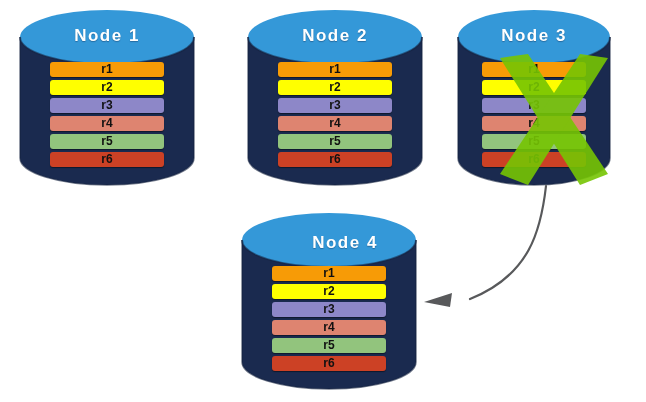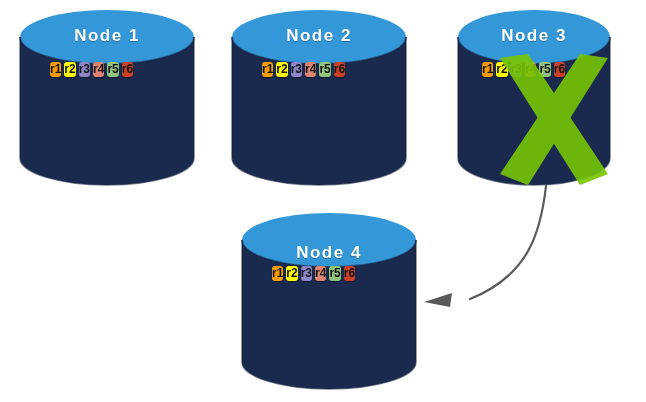--- a/index.html
+++ b/index.html
@@ -44,21 +44,21 @@
     font-size: 17px;
     letter-spacing: 1.5px;
     font-family: "Liberation Sans", sans-serif;
     pointer-events: none;
     text-shadow: 0 1px 1px rgba(10,25,60,0.35);
   }
 
   .rows {
     position: absolute;
     display: flex;
-    flex-direction: row;
+    flex-direction: column;
   }
 
   .row {
     position: relative;
     border-radius: 3px;
     text-align: center;
     font-weight: bold;
     font-size: 12px;
     color: #111111;
     line-height: 14px;
@@ -96,21 +96,21 @@
     <div class="rows" style="left:30px; top:52px; width:114px; gap:3px;">
       <div class="row" style="background:#F79B06; height:15px;">r1</div>
       <div class="row" style="background:#FFFF00; height:15px;">r2</div>
       <div class="row" style="background:#8D87C8; height:15px;">r3</div>
       <div class="row" style="background:#DE8470; height:15px;">r4</div>
       <div class="row" style="background:#92C47D; height:15px;">r5</div>
       <div class="row" style="background:#CC4125; height:15px;">r6</div>
     </div>
   </div>
 
-  <div class="node" id="node-2" style="left:232px; top:10px; width:174px; height:175px;">
+  <div class="node" id="node-2" style="left:248px; top:10px; width:174px; height:175px;">
     <svg width="174" height="175" viewBox="0 0 174 175">
       <path d="M0,27 L0,148 A87,27 0 0 0 174,148 L174,27 Z" fill="#1A2A4F"></path>
       <ellipse cx="87" cy="27" rx="87" ry="27" fill="#3498D8"></ellipse>
       <path d="M0,27 A87,27 0 0 0 174,27" fill="none" stroke="#16233F" stroke-width="2" opacity="0.55"></path>
       <path d="M0,27 L0,148 A87,27 0 0 0 174,148 L174,27" fill="none" stroke="#16233F" stroke-width="1.5" opacity="0.6"></path>
     </svg>
     <div class="node-title" style="top:16px;">Node  2</div>
     <div class="rows" style="left:30px; top:52px; width:114px; gap:3px;">
       <div class="row" style="background:#F79B06; height:15px;">r1</div>
       <div class="row" style="background:#FFFF00; height:15px;">r2</div>
@@ -145,21 +145,21 @@
     </svg>
   </div>
 
   <div class="node" id="node-4" style="left:242px; top:212px; width:174px; height:178px;">
     <svg width="174" height="178" viewBox="0 0 174 178">
       <path d="M0,28 L0,150 A87,27 0 0 0 174,150 L174,28 Z" fill="#1A2A4F"></path>
       <ellipse cx="87" cy="28" rx="87" ry="27" fill="#3498D8"></ellipse>
       <path d="M0,28 A87,27 0 0 0 174,28" fill="none" stroke="#16233F" stroke-width="2" opacity="0.55"></path>
       <path d="M0,28 L0,150 A87,27 0 0 0 174,150 L174,28" fill="none" stroke="#16233F" stroke-width="1.5" opacity="0.6"></path>
     </svg>
-    <div class="node-title" style="top:31px;">Node  4</div>
+    <div class="node-title" style="top:21px;margin-left:16px;">Node  4</div>
     <div class="rows" style="left:30px; top:54px; width:114px; gap:3px;">
       <div class="row" style="background:#F79B06; height:15px;">r1</div>
       <div class="row" style="background:#FFFF00; height:15px;">r2</div>
       <div class="row" style="background:#8D87C8; height:15px;">r3</div>
       <div class="row" style="background:#DE8470; height:15px;">r4</div>
       <div class="row" style="background:#92C47D; height:15px;">r5</div>
       <div class="row" style="background:#CC4125; height:15px;">r6</div>
     </div>
   </div>
 

